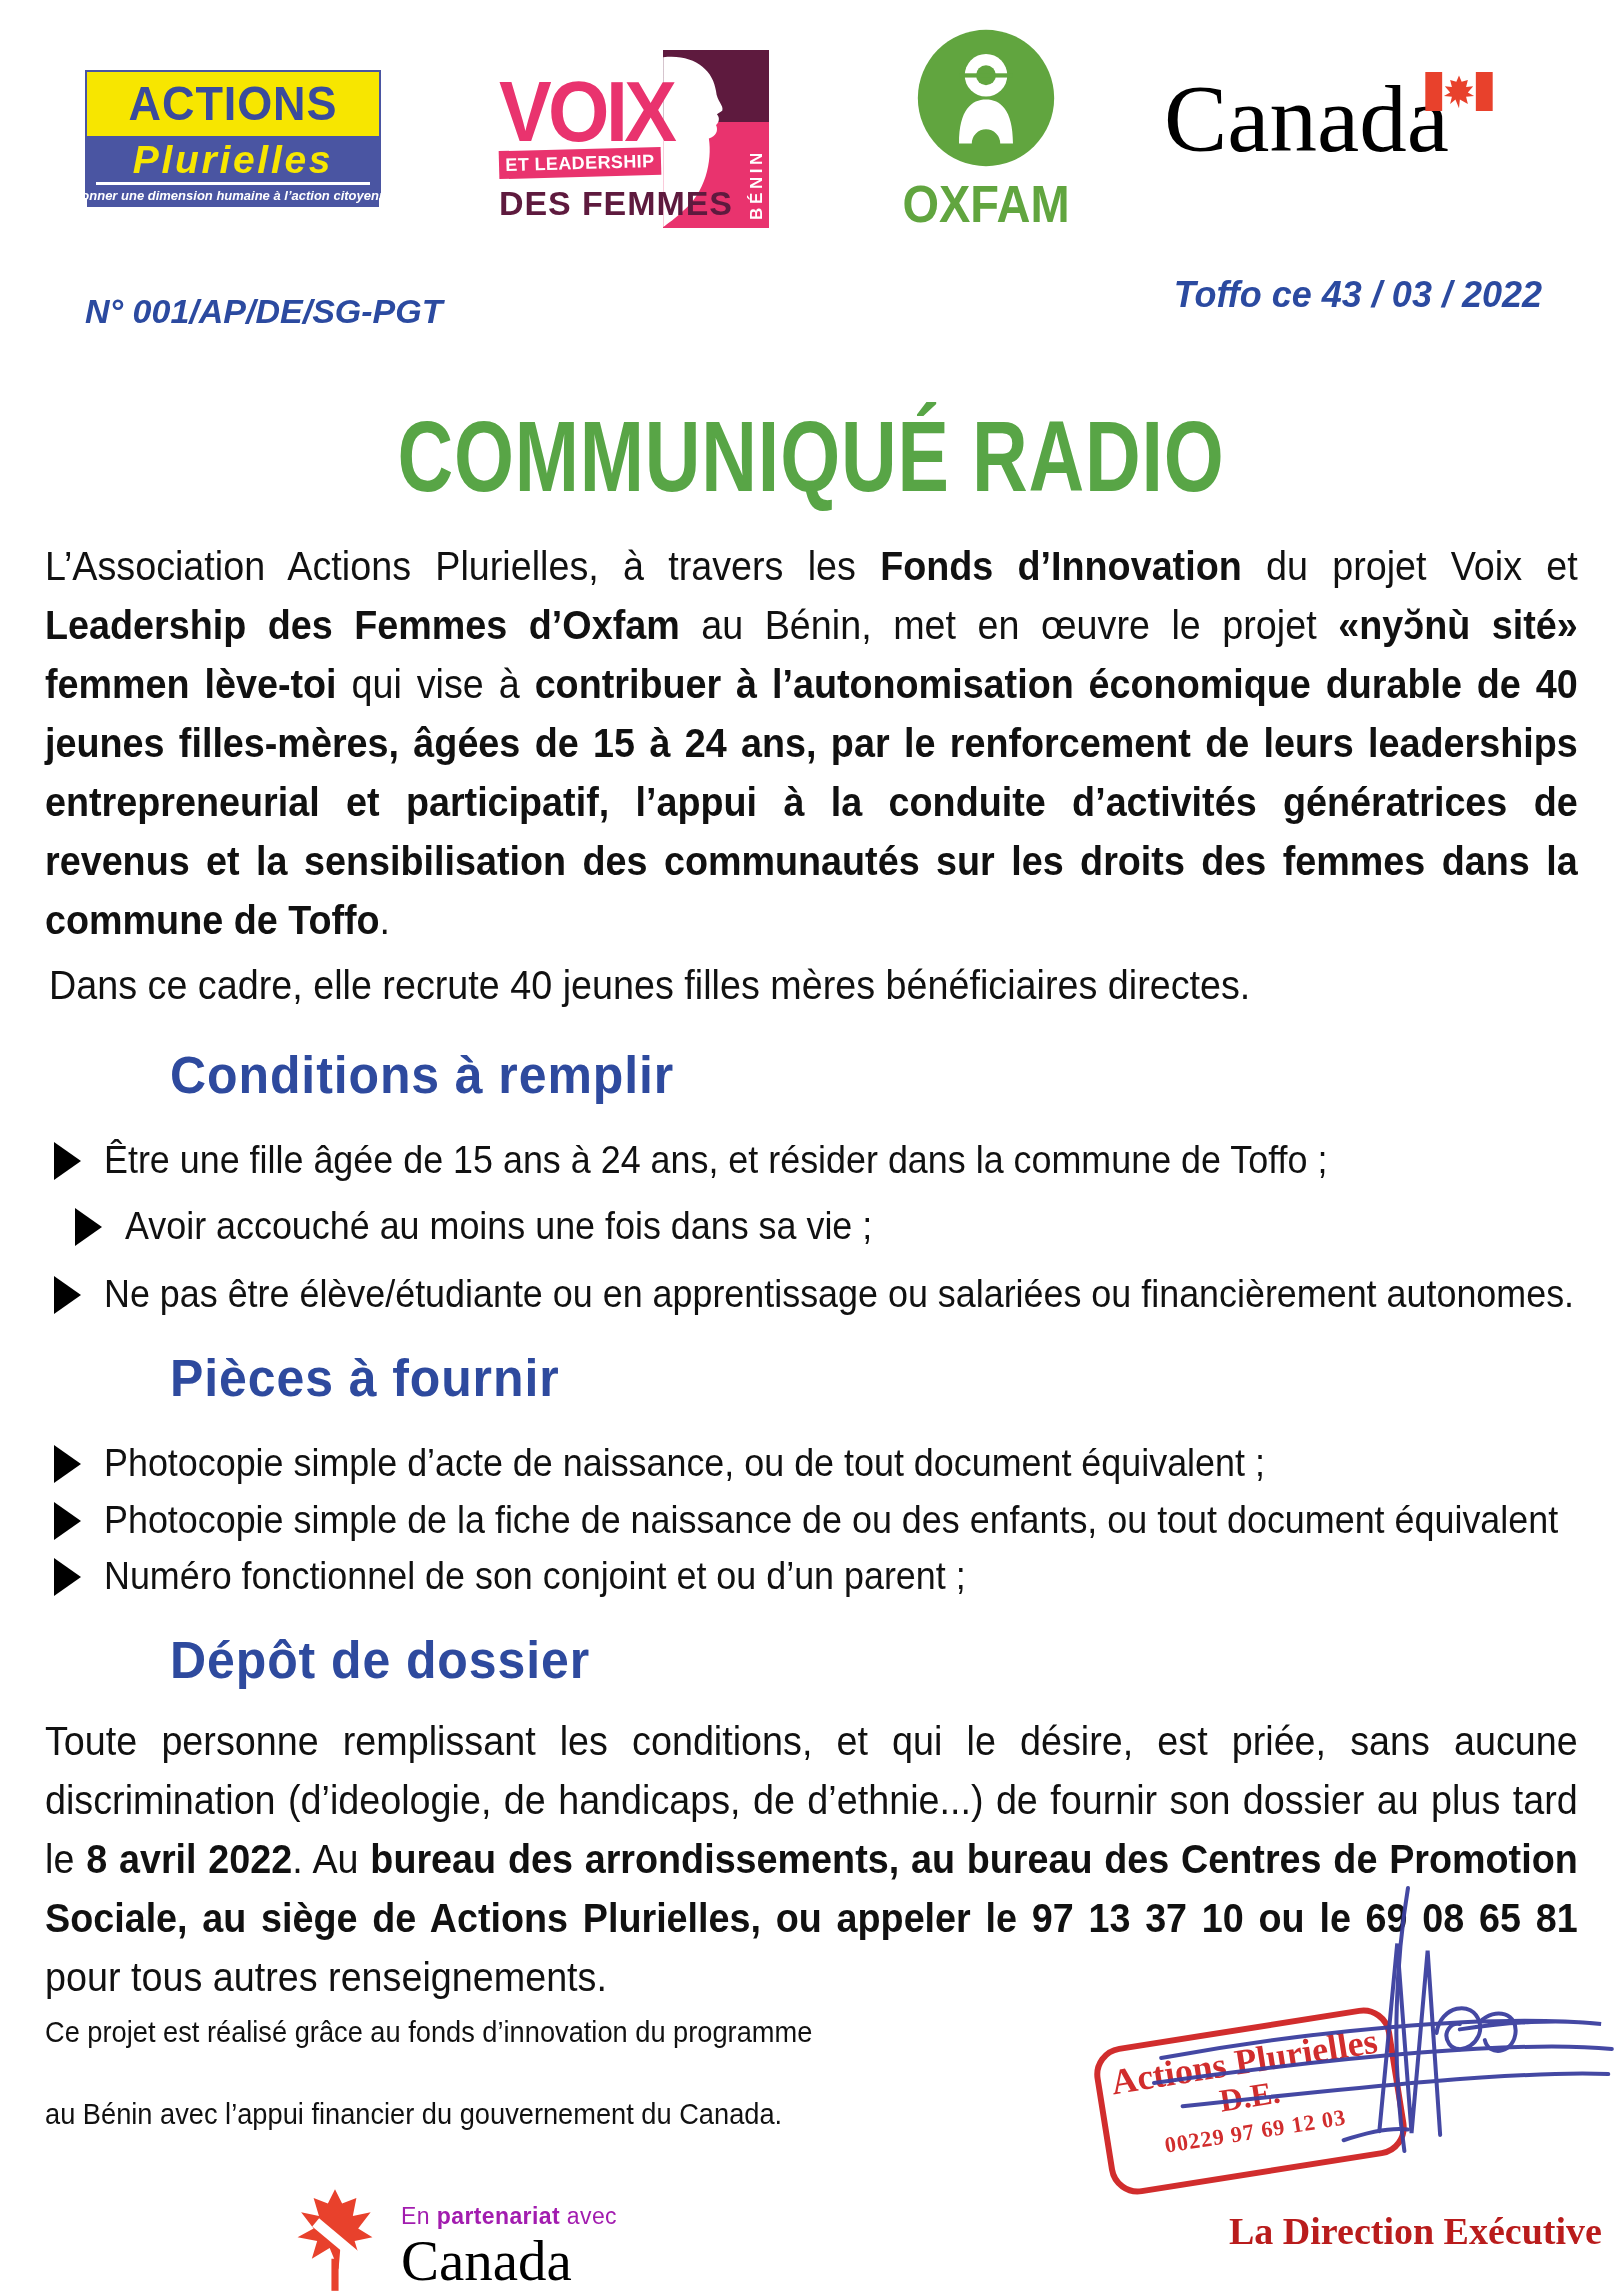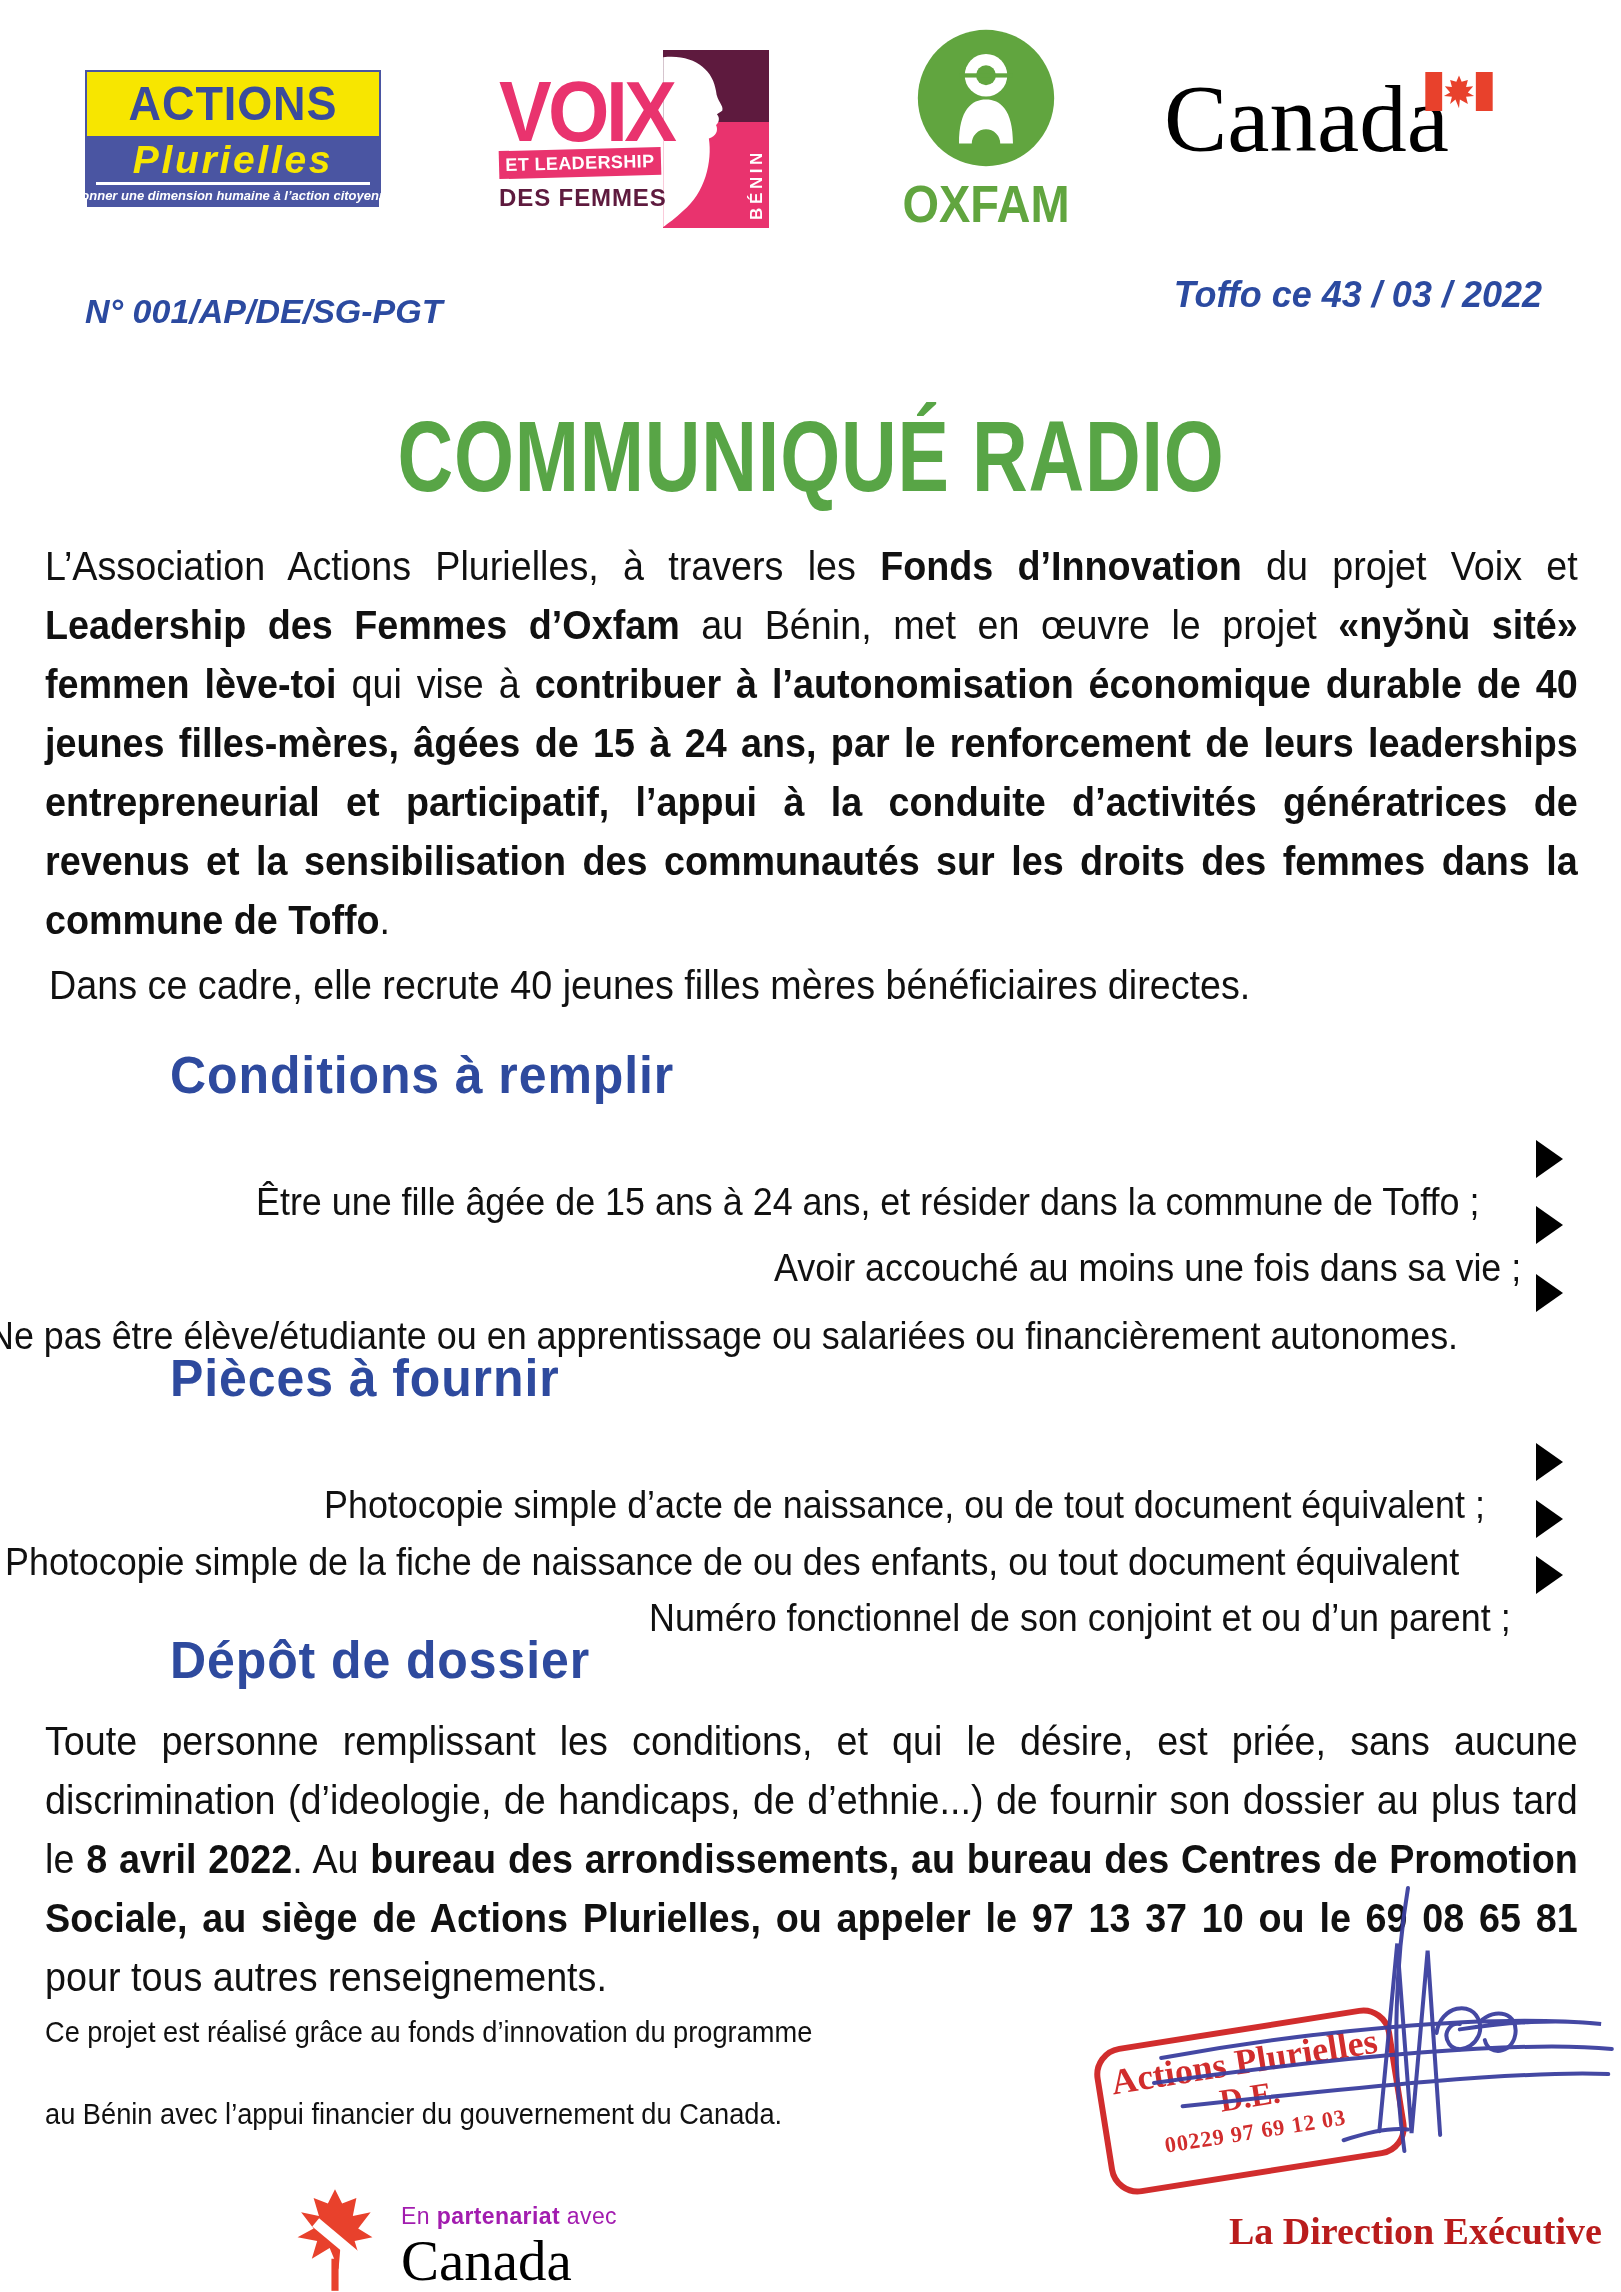--- a/index.html
+++ b/index.html
@@ -16,21 +16,21 @@
   .ap-top span{font-size:45px;font-weight:700;color:var(--logo-text-blue,#3A4B9C);letter-spacing:0.9px;transform:scaleY(1.05);}
   .ap-bottom{flex:1;background:var(--logo-panel-blue,#4A55A2);display:flex;flex-direction:column;align-items:center;justify-content:space-between;}
   .ap-script{font-size:39px;font-style:italic;font-weight:700;color:var(--logo-yellow,#F7E600);letter-spacing:2.7px;margin-top:1.8px;}
   .ap-rule{width:94%;height:2.7px;background:#fff;}
   .ap-tagline{font-size:13px;font-style:italic;font-weight:700;color:#fff;padding:2.7px 1.8px 4.5px;white-space:nowrap;}
 
   .logo-voix{left:499px;top:50px;width:270px;height:177px;}
   .voix-left{position:absolute;left:0;top:27px;width:175px;}
   .voix-word{font-size:79px;line-height:.8;font-weight:700;color:var(--pink,#E9336E);letter-spacing:-3.6px;transform:scaleY(1.08);transform-origin:left top;}
   .voix-band{margin-top:9px;background:var(--pink,#E9336E);color:#fff;font-size:18px;font-weight:700;padding:3.6px 6.3px;width:max-content;letter-spacing:0.4px;transform:rotate(-1.5deg);}
-  .voix-femmes{margin-top:6.3px;color:var(--maroon,#5E1A3E);font-size:24px;font-weight:700;letter-spacing:0.9px;white-space:nowrap;}
+  .voix-femmes{margin-top:6.3px;color:var(--maroon,#5E1A3E);font-size:34px;font-weight:700;letter-spacing:0.9px;white-space:nowrap;}
   .voix-right{position:absolute;right:0;top:0;width:106px;height:177px;}
   .voix-right-top{height:72px;background:var(--maroon,#5E1A3E);}
   .voix-right-bottom{height:106px;background:var(--pink,#E9336E);}
   .voix-face{position:absolute;left:0;top:0;}
   .voix-benin{position:absolute;right:1.8px;bottom:7.2px;writing-mode:vertical-rl;transform:rotate(180deg);color:#fff;font-size:17px;font-weight:700;letter-spacing:3.6px;}
 
   .logo-oxfam{left:891px;top:27px;width:190px;height:206px;text-align:center;}
   .oxfam-word{font-size:47px;font-weight:700;color:var(--oxfam-green,#61A53F);letter-spacing:0;transform:scaleY(1.1);margin-top:3.6px;}
 
   .logo-canada{left:1164px;top:72px;}
@@ -53,21 +53,21 @@
   .line .cspan{display:inline-block;transform:scaleX(.92);transform-origin:left top;}
   .recruit{top:958px;}
 
   
   .sec{left:170px;font-size:50px;font-weight:700;color:var(--heading-blue,#2E4A9E);letter-spacing:0.9px;margin:0;transform:scaleY(1.05);transform-origin:left top;}
   .h-cond{top:1045px;}
   .h-pieces{top:1348px;}
   .h-depot{top:1630px;}
 
   
-  .brow{left:54px;right:36px;display:flex;align-items:flex-end;flex-direction:column;}
+  .brow{left:54px;right:36px;display:flex;align-items:center;}
   .tri{width:0;height:0;border-left:27px solid #000;border-top:19.7px solid transparent;border-bottom:19.7px solid transparent;margin-right:23px;margin-top:3.6px;flex:0 0 auto;}
   .btext{display:inline-block;font-size:39px;line-height:47px;transform:scaleX(.92);transform-origin:left top;white-space:nowrap;}
   .r1{top:1136px;} .r2{top:1202px;margin-left:21px;} .r3{top:1270px;}
   .r4{top:1439px;} .r5{top:1496px;} .r6{top:1552px;}
 
   
   .note{left:45px;font-size:29.6px;margin:0;white-space:nowrap;}
   .note .cspan{display:inline-block;transform:scaleX(.92);transform-origin:left top;}
   .n1{top:2015px;} .n2{top:2056px;} .n3{top:2097px;}
 

